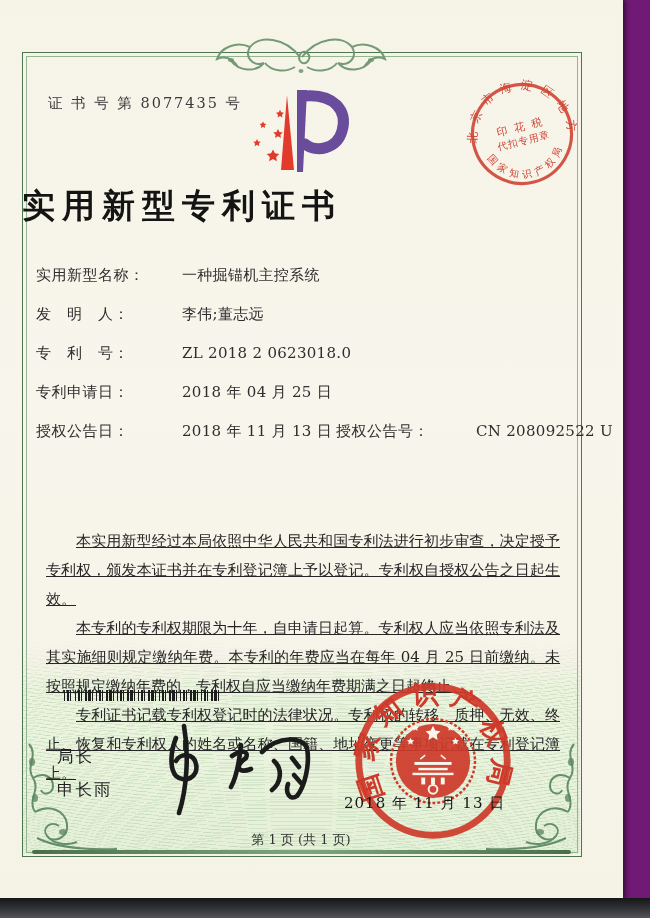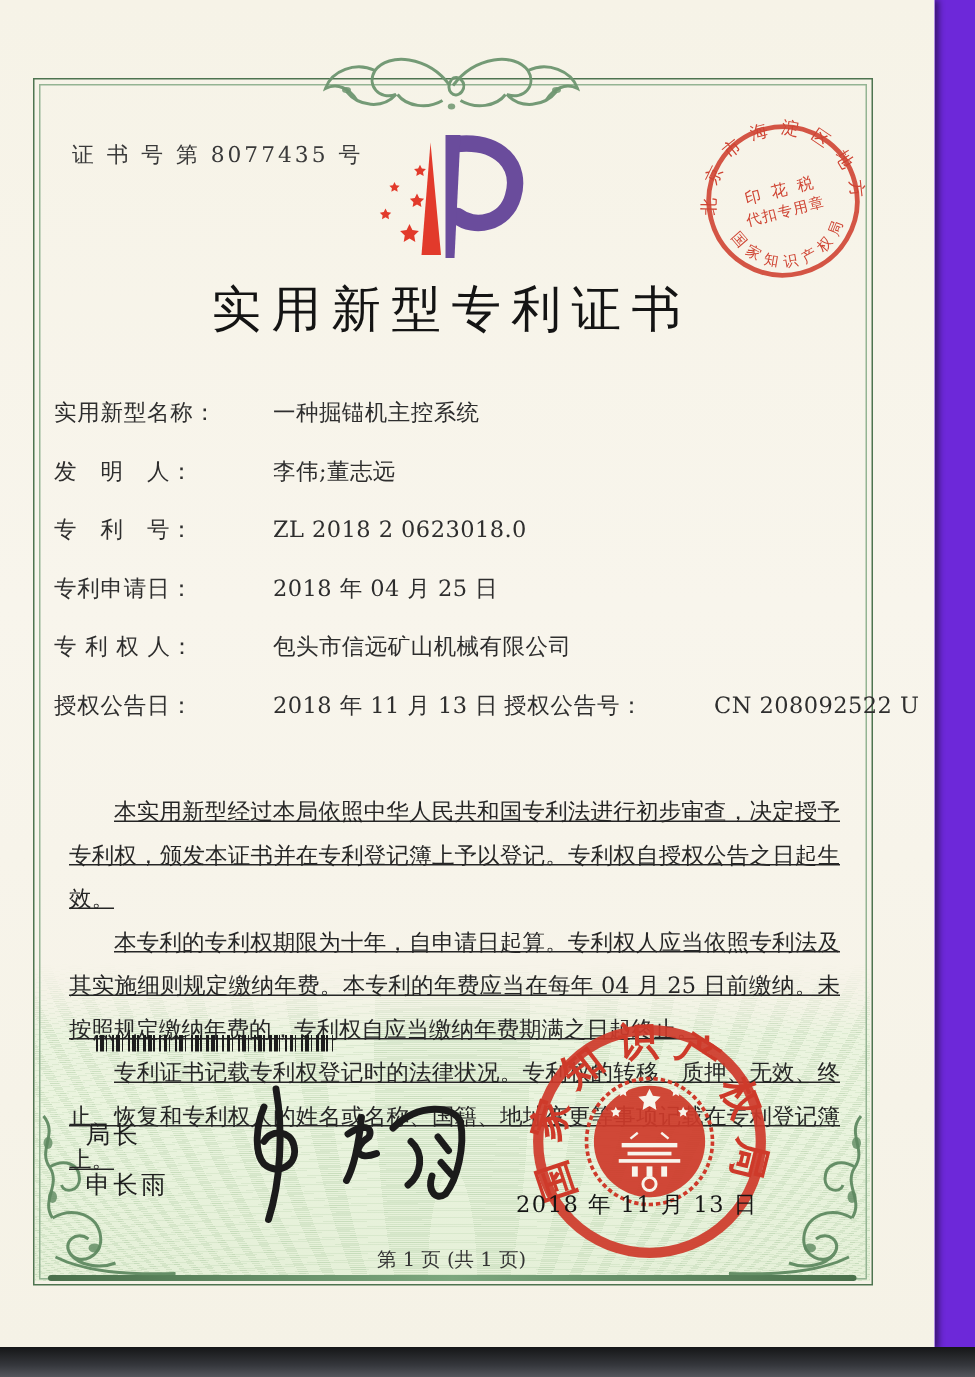--- a/index.html
+++ b/index.html
@@ -1,17 +1,17 @@
 <!DOCTYPE html>
 <html><head>
 <meta charset="utf-8">
 <style>
   html,body{margin:0;padding:0;}
   body{width:650px;height:918px;background:#54565c;font-family:"DejaVu Serif","Liberation Serif",serif;}
-  .stage{position:relative;width:650px;height:918px;background:#6d28d9;overflow:hidden;}
+  .stage{position:relative;width:650px;height:918px;background:#701a75;overflow:hidden;}
   .scan-strip-bottom{position:absolute;left:0;bottom:0;width:650px;height:20px;
     background:linear-gradient(to bottom,#151617,#35373c 60%,#54565c);}
   .paper{position:absolute;left:0;top:0;width:623px;height:899px;
     background:linear-gradient(to bottom,#f6f3e7 0%,#f8f5ec 45%,#f5f2e6 100%);
     box-shadow:3px 0 4px rgba(0,0,0,.45);}
   
   .band{position:absolute;left:23px;top:642px;width:557px;height:212px;
     background:
       repeating-radial-gradient(ellipse 160% 80% at 50% 135%, rgba(132,176,122,.20) 0 1.5px, transparent 1.5px 7px),
       repeating-radial-gradient(ellipse 180% 90% at 50% -45%, rgba(132,176,122,.14) 0 1.5px, transparent 1.5px 8px),
@@ -20,22 +20,22 @@
     mask-image:linear-gradient(to bottom,transparent,black 22%);}
   
   .frame{position:absolute;left:22px;top:52px;width:558px;height:803px;
     border:1.6px solid #4e7450;pointer-events:none;}
   .frame::before{content:"";position:absolute;inset:3px;border:1px solid #94b493;}
   .bottom-rule{position:absolute;left:32px;top:850px;width:539px;height:4px;border-radius:2px;
     background:linear-gradient(to right,#49704b,#7ca77e 50%,#49704b);}
   .svgdec{position:absolute;}
   
   .cert-no{position:absolute;left:48px;top:94px;font-size:14.5px;letter-spacing:2px;color:#3a3a3a;}
-  .title{position:absolute;left:22px;top:184px;width:558px;text-align:center;
-    font-size:33px;font-weight:400;letter-spacing:7px;color:#141414;}
+  .title{position:absolute;left:22px;top:184px;width:558px;
+    font-size:33px;font-weight:700;letter-spacing:7px;color:#141414;}
   .fields{position:absolute;left:36px;top:266px;width:532px;font-size:15px;color:#2e2e2e;}
   .frow{position:relative;display:flex;height:21px;margin-bottom:18px;}
   .flabel{width:102px;flex:0 0 102px;white-space:pre;letter-spacing:.5px;}
   .fvalue{white-space:pre;letter-spacing:.3px;margin-left:44px;}
   .fpair2{position:absolute;left:300px;top:0;display:flex;}
   .fpair2 .flabel{width:96px;flex:0 0 96px;}
   .paras{position:absolute;left:46px;top:527px;width:514px;font-size:15px;line-height:1.93;
     color:#262626;text-align:justify;}
   .paras p{margin:0;text-indent:2em;text-decoration:underline;}
   .barcode{position:absolute;left:64px;top:690px;width:158px;height:11px;
@@ -136,24 +136,20 @@
         <span class="flabel">发　明　人：</span>
         <span class="fvalue">李伟;董志远</span>
       </div>
       <div class="frow">
         <span class="flabel">专　利　号：</span>
         <span class="fvalue">ZL 2018 2 0623018.0</span>
       </div>
       <div class="frow">
         <span class="flabel">专利申请日：</span>
         <span class="fvalue">2018 年 04 月 25 日</span>
-      </div>
-      <div class="frow">
-        <span class="flabel">专 利 权 人：</span>
-        <span class="fvalue">包头市信远矿山机械有限公司</span>
       </div>
       <div class="frow">
         <span class="flabel">授权公告日：</span>
         <span class="fvalue">2018 年 11 月 13 日</span>
         <span class="fpair2">
           <span class="flabel">授权公告号：</span>
           <span class="fvalue">CN 208092522 U</span>
         </span>
       </div>
     </div>

